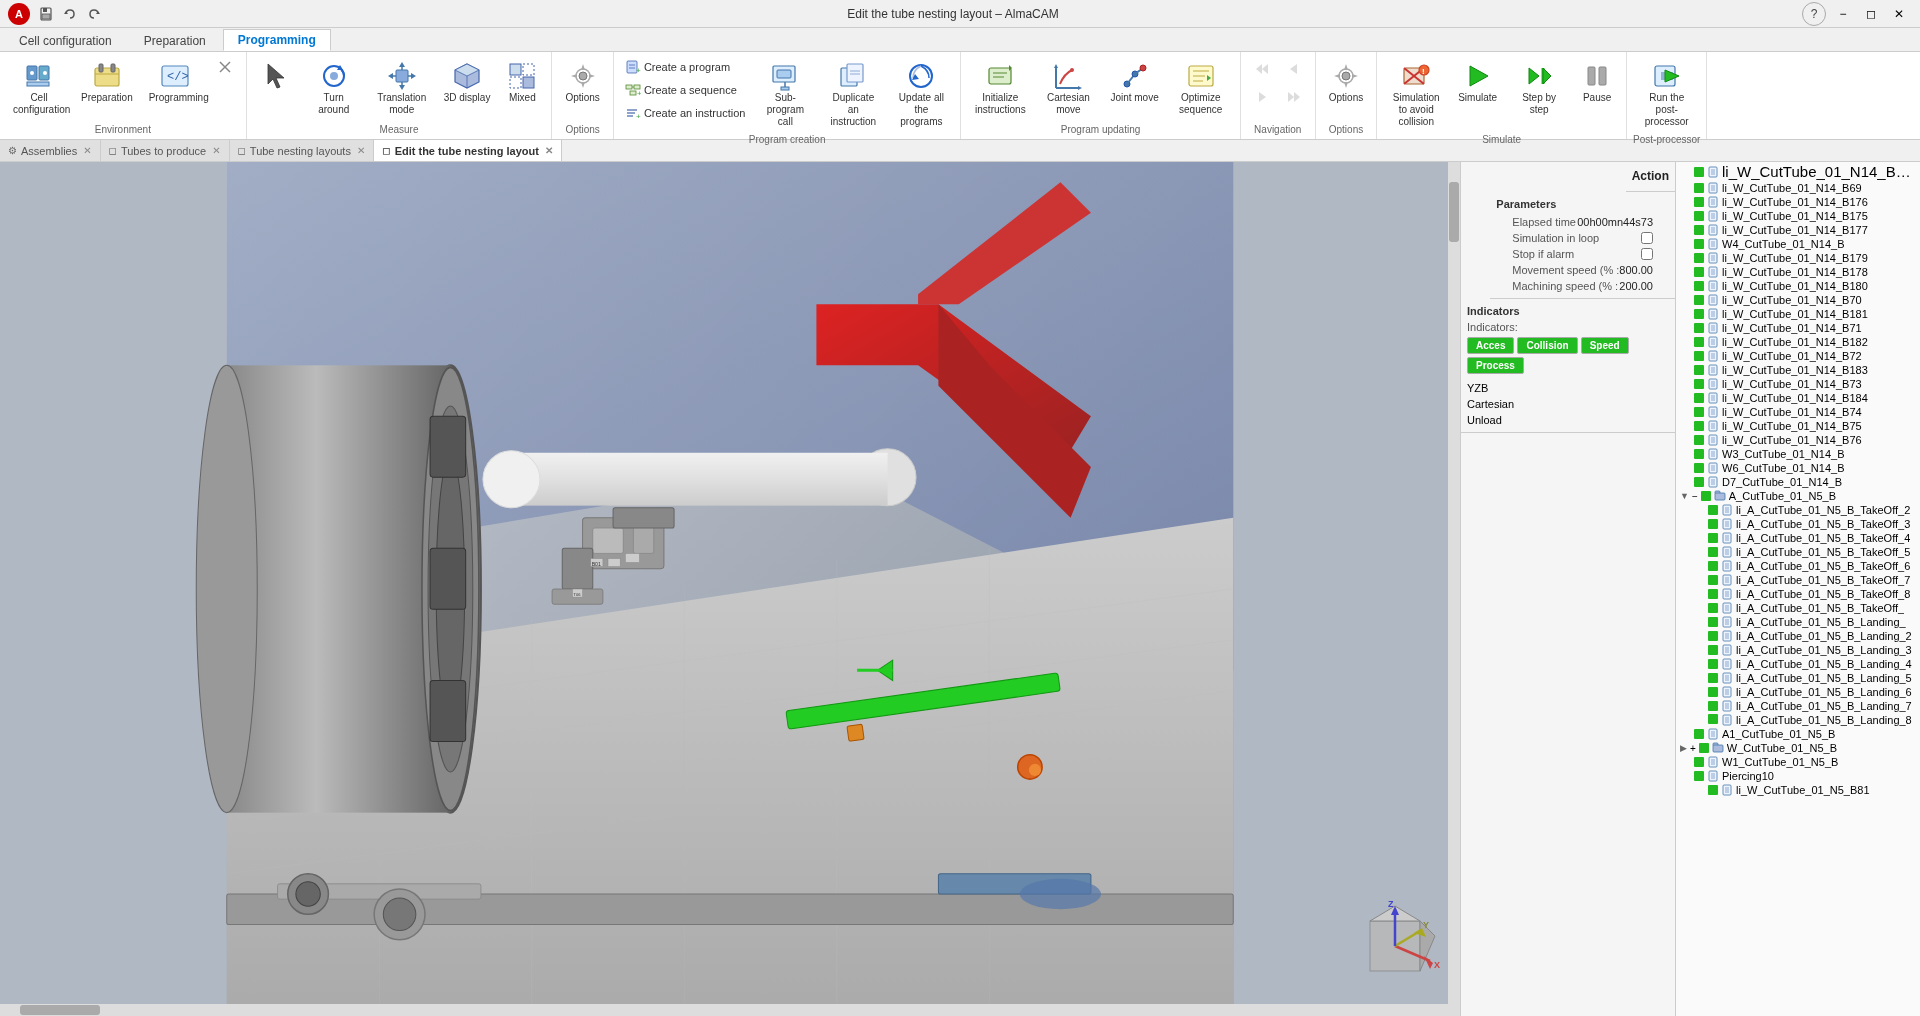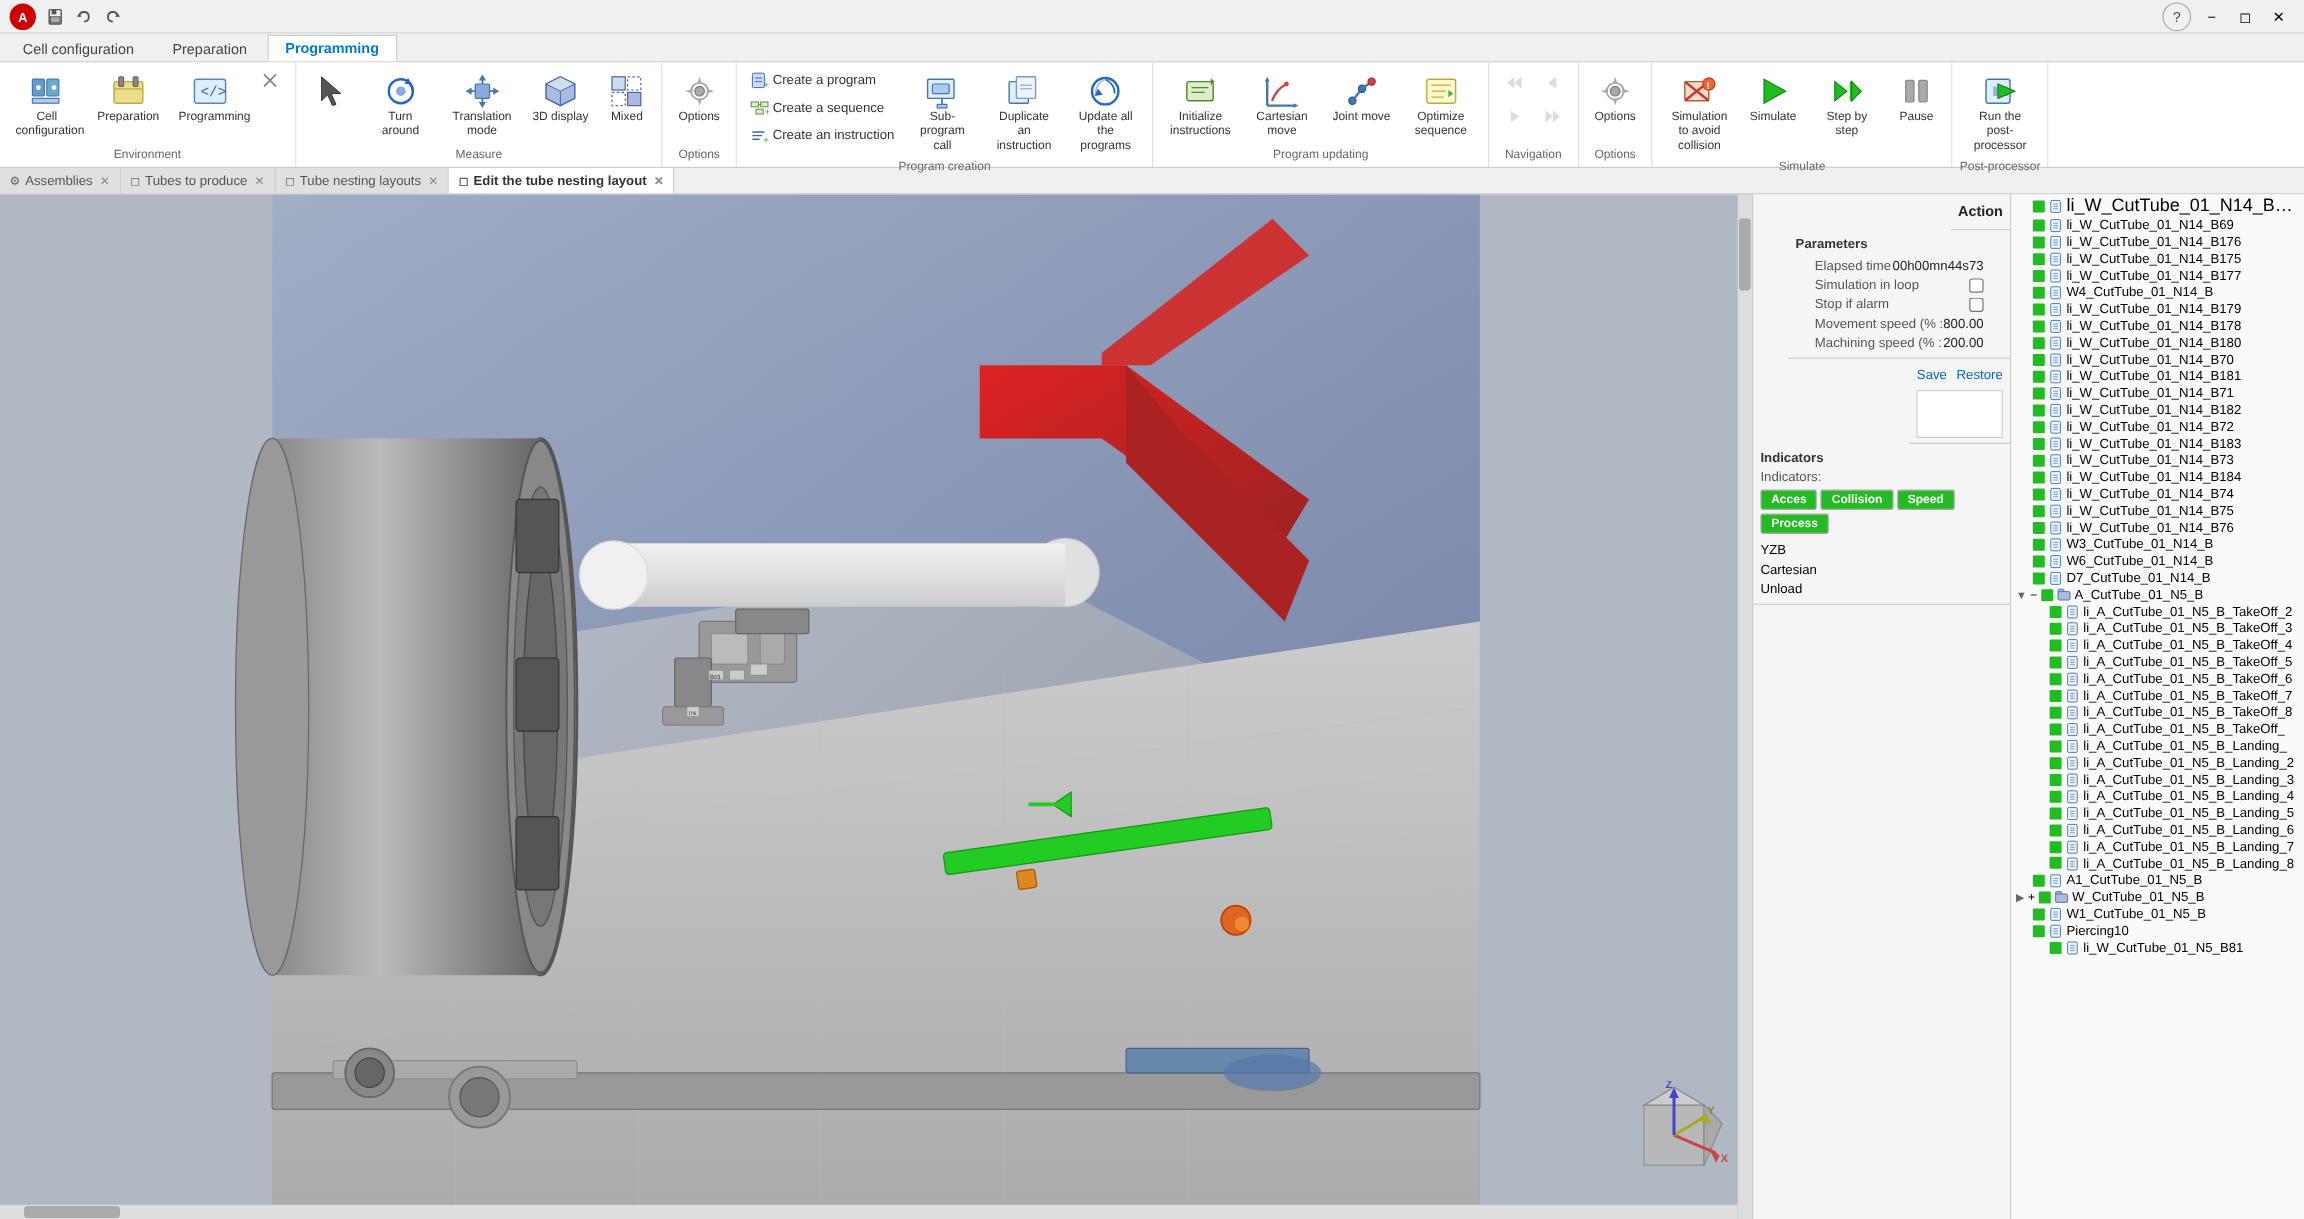--- a/index.html
+++ b/index.html
@@ -143,20 +143,21 @@
           </svg>
       </button>
       <button class="quick-btn" title="Redo">
         <svg width="14" height="14" viewBox="0 0 14 14">
             <path d="M11 7 Q11 3 7 3 Q3 3 3 7 Q3 11 7 11" fill="none" stroke="#555" stroke-width="1.5"></path>
             <polygon points="11,4 13,7 9,7" fill="#555"></polygon>
           </svg>
       </button>
     </div>
   </div>
+  <div class="title">Edit the tube nesting layout – AlmaCAM</div>
   <div style="display:flex;align-items:center;gap:4px;">
     <div id="help-btn">?</div>
     <div class="win-controls">
       <button class="win-btn">−</button>
       <button class="win-btn">◻</button>
       <button class="win-btn close">✕</button>
     </div>
   </div>
 </div>
 
@@ -729,27 +730,20 @@
       <div class="param-row">
         <span class="param-label">Movement speed (% :</span>
         <span class="param-value">800.00</span>
       </div>
       <div class="param-row">
         <span class="param-label">Machining speed (% :</span>
         <span class="param-value">200.00</span>
       </div>
     </div>
 
-    <div class="panel-section">
-      <div class="save-restore">
-        <span>Save</span>
-        <span>Restore</span>
-      </div>
-      <div style="height:40px;border:1px solid #ccc;background:white;margin-top:2px;"></div>
-    </div>
 
     <div class="panel-section">
       <div style="font-size:11px;font-weight:600;color:#333;padding:2px 0 4px 0;">Indicators</div>
       <div style="font-size:11px;color:#555;padding-bottom:4px;">Indicators:</div>
       <div style="display:flex;gap:3px;flex-wrap:wrap;margin-bottom:6px;">
         <button class="indicator-btn ind-access">Acces</button>
         <button class="indicator-btn ind-collision">Collision</button>
         <button class="indicator-btn ind-speed">Speed</button>
         <button class="indicator-btn ind-process">Process</button>
       </div>

